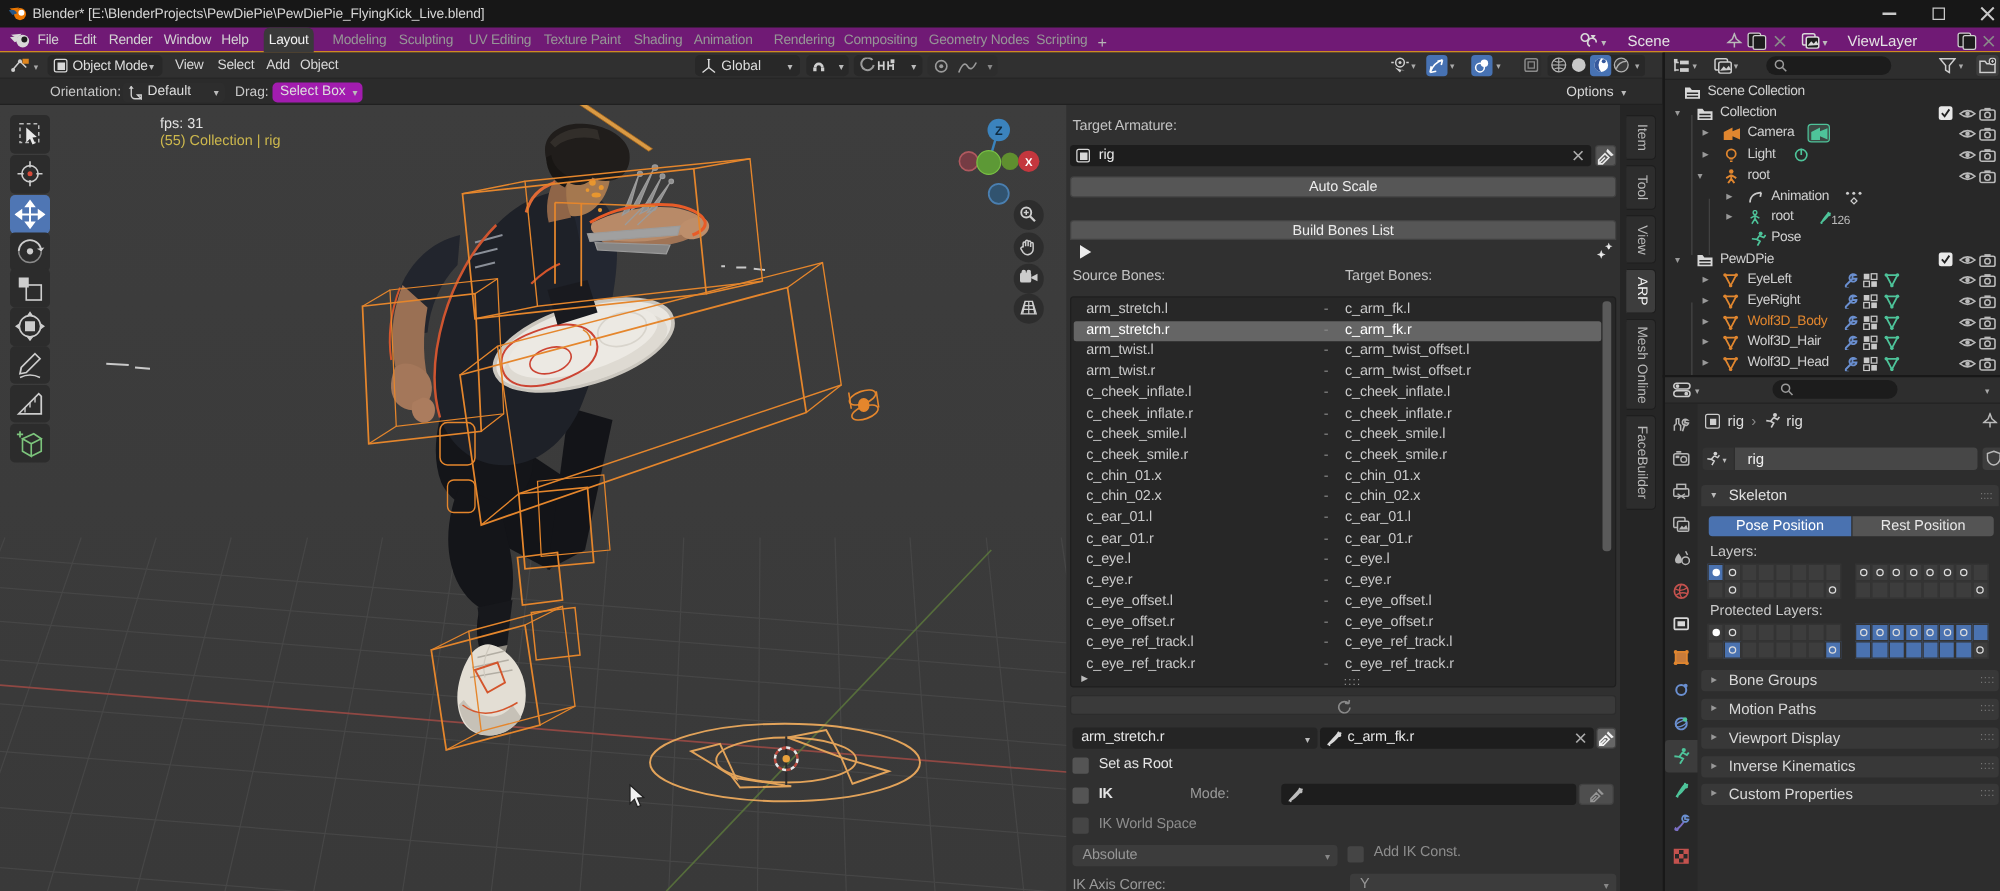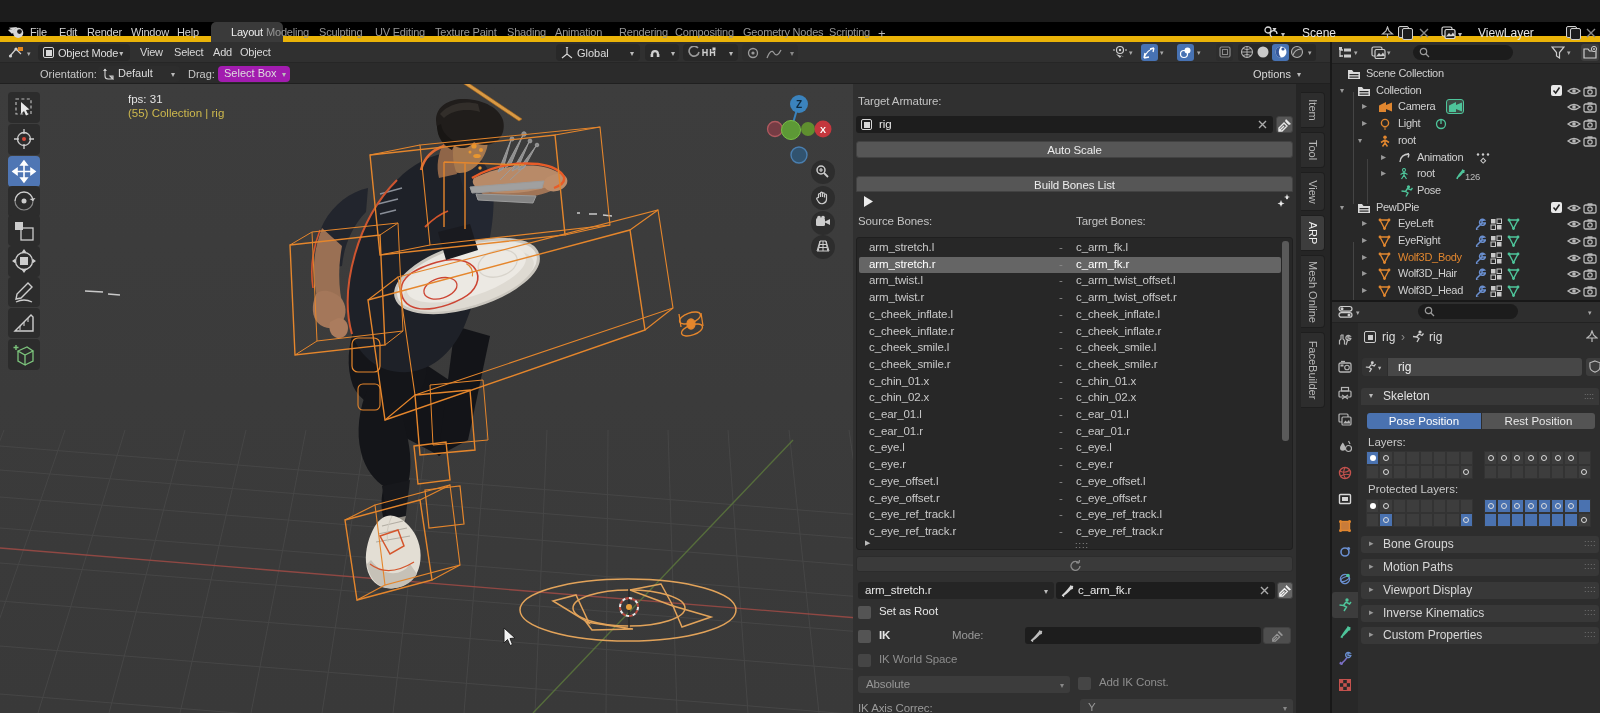--- a/index.html
+++ b/index.html
@@ -1,21 +1,21 @@
 <!DOCTYPE html>
 <html><head><meta charset="utf-8">
 <style>
 *{margin:0;padding:0;box-sizing:border-box;font-family:"Liberation Sans",sans-serif;}
 html,body{width:1600px;height:713px;overflow:hidden;background:#111;}
 #root{position:absolute;top:0;left:0;width:1600px;height:713px;background:#1c1c1c;font-size:12px;color:#cfcfcf;}
 .abs{position:absolute;}
 
 #titlebar{left:0;top:0;width:1600px;height:22px;background:#171717;}
 #titlebar .t{left:26px;top:5px;color:#d6d6d6;font-size:11px;letter-spacing:-0.1px;}
-#menubar{left:0;top:22px;width:1600px;height:20px;background:#000000;border-bottom:6px solid #eab308;}
+#menubar{left:0;top:22px;width:1600px;height:20px;background:#701a75;border-bottom:1px solid #eab308;}
 .menu{top:4px;color:#d2d2d2;font-size:11px;letter-spacing:-0.2px;}
 .wtab{top:0px;height:20px;line-height:20px;color:#969696;font-size:11px;letter-spacing:-0.2px;border-radius:5px 5px 0 0;}
 .wtab.on{background:#3a3a3a;color:#f0f0f0;}
 #vheader{left:0;top:42px;width:1330px;height:21px;background:#303030;border-bottom:1px solid #262626;}
 #tools{left:0;top:63px;width:1330px;height:21px;background:#2b2b2b;border-bottom:1px solid #202020;}
 .hbtn{background:#282828;border-radius:4px;color:#dedede;}
 .hmenu{color:#d8d8d8;font-size:11px;letter-spacing:-0.2px;top:4px;}
 
 #viewport{left:0;top:84px;width:1330px;height:629px;background:#3a3a3a;overflow:hidden;}
 #fps{left:128px;top:9px;color:#e3e3e3;font-size:11.5px;}
@@ -46,33 +46,47 @@
 .orow{position:absolute;left:0;width:270px;height:16.6px;font-size:11px;letter-spacing:-0.3px;color:#d0d0d0;}
 
 #props{left:1330px;top:300px;width:270px;height:413px;background:#2d2d2d;border-left:2px solid #181818;border-top:2px solid #181818;}
 #ptabs{left:0;top:0;width:26px;height:413px;background:#282828;}
 #pcontent{left:26px;top:0;width:244px;height:413px;}
 .sect{position:absolute;left:3px;width:238px;height:17px;background:#383838;border-radius:3px;color:#d8d8d8;}
 .grip{position:absolute;right:5px;top:5px;width:10px;height:7px;color:#777;}
 </style></head>
 <body>
 <div id="root">
+  <div id="titlebar" class="abs">
+    <svg class="abs" style="left:7px;top:4px" width="15" height="13" viewBox="0 0 20 16">
+        <circle cx="12" cy="9" r="6.5" fill="#ea7600"></circle>
+        <circle cx="13.5" cy="7.5" r="3.2" fill="#fff"></circle>
+        <path d="M1 3 L11 2 L6 7 Z" fill="#ea7600"></path>
+        <path d="M0 5 Q6 3 9 8 L4 10 Z" fill="#265787"></path>
+      </svg>
+    <div class="abs t">Blender* [E:\BlenderProjects\PewDiePie\PewDiePie_FlyingKick_Live.blend]</div>
+    <div class="abs" style="right:83px;top:10px;width:11px;height:2px;background:#c9c9c9"></div>
+    <div class="abs" style="right:44px;top:6px;width:10px;height:10px;border:1.5px solid #c9c9c9"></div>
+    <svg class="abs" style="right:4px;top:5px" width="12" height="12">
+        <path d="M1 1 L11 11 M11 1 L1 11" stroke="#c9c9c9" stroke-width="1.6"></path>
+      </svg>
+  </div>
   <div id="menubar" class="abs">
     <svg class="abs" style="left:8px;top:3px" width="17" height="14" viewBox="0 0 20 16">
         <circle cx="12" cy="9" r="6" fill="#d8d8d8"></circle>
         <circle cx="13.5" cy="7.5" r="2.8" fill="#1d1d1d"></circle>
         <path d="M1 3 L11 2 L6.5 6.5 Z" fill="#d8d8d8"></path>
         <path d="M0 5.5 Q6 3.5 9 8 L4.5 10 Z" fill="#d8d8d8"></path>
       </svg>
     <div class="abs menu" style="left:30px">File</div>
     <div class="abs menu" style="left:59px">Edit</div>
     <div class="abs menu" style="left:87px">Render</div>
     <div class="abs menu" style="left:131px">Window</div>
     <div class="abs menu" style="left:177px">Help</div>
-    <div class="abs wtab on" style="left:211px;padding:0 20px">Layout</div>
+    <div class="abs wtab on" style="left:211px;padding:0 4px">Layout</div>
     <div class="abs wtab" style="left:266px">Modeling</div>
     <div class="abs wtab" style="left:319px">Sculpting</div>
     <div class="abs wtab" style="left:375px">UV Editing</div>
     <div class="abs wtab" style="left:435px">Texture Paint</div>
     <div class="abs wtab" style="left:507px">Shading</div>
     <div class="abs wtab" style="left:555px">Animation</div>
     <div class="abs wtab" style="left:619px">Rendering</div>
     <div class="abs wtab" style="left:675px">Compositing</div>
     <div class="abs wtab" style="left:743px">Geometry Nodes</div>
     <div class="abs wtab" style="left:829px">Scripting</div>

